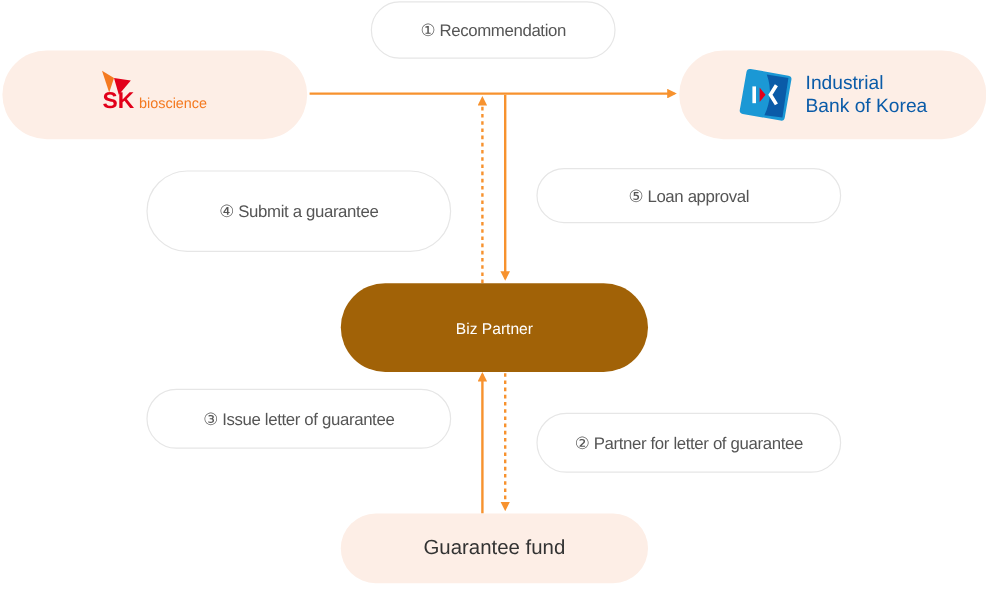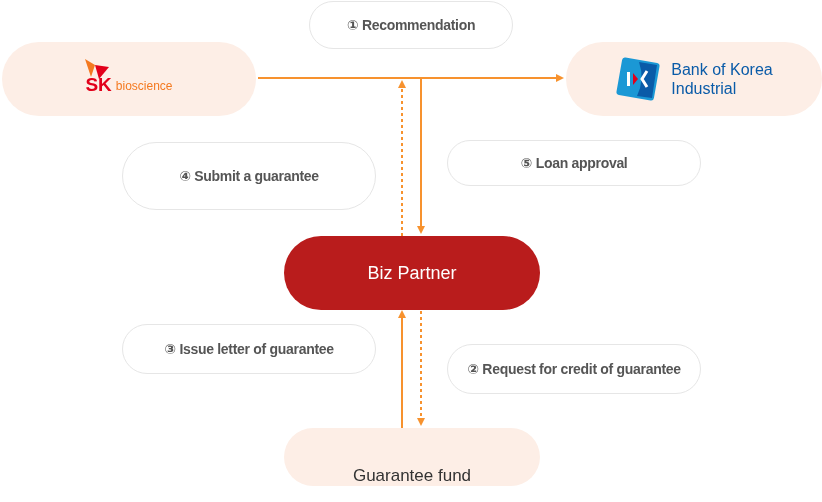--- a/index.html
+++ b/index.html
@@ -1,22 +1,22 @@
 <!DOCTYPE html>
 <html><head>
 <meta charset="utf-8">
 <style>
   html, body { margin: 0; padding: 0; background: #ffffff; }
   body { width: 822px; height: 502px; position: relative; overflow: hidden;
          font-family: "Liberation Sans", "DejaVu Sans", sans-serif; }
   .pill { position: absolute; box-sizing: border-box; border-radius: 40px;
           display: flex; align-items: center; justify-content: center; text-align: center; }
   .party { background: #fdeee6; }
-  .step { background: #ffffff; border: 1px solid #e6e6e6; color: #555555; font-size: 14px; line-height: 22px; letter-spacing: -0.3px; font-weight: bold; }
-  .center { background: #b91c1c; color: #ffffff; font-size: 18px; border-radius: 40px; }
+  .step { background: #ffffff; border: 1px solid #e6e6e6; color: #555555; font-size: 14px; line-height: 22px; letter-spacing: -0.3px; }
+  .center { background: #a16207; color: #ffffff; font-size: 13px; border-radius: 40px; }
   .fund { background: #fdeee6; color: #333333; font-size: 17px; }
   svg.arrows { position: absolute; left: 0; top: 0; }
   .sk-text { font-weight: bold; color: #e2001a; font-size: 19px; }
   .bio-text { color: #f47920; font-size: 12px; margin-left: 4px; }
   .ibk-text { color: #0a5ba8; font-size: 16px; line-height: 19px; text-align: left; margin-left: 10px; }
 </style>
 </head>
 <body>
 
 <svg class="arrows" width="822" height="502">
@@ -47,40 +47,40 @@
 
 <div class="pill party" style="left:566px;top:42px;width:256px;height:74px;">
   <svg width="46" height="46" viewBox="0 0 46 46">
     <rect x="4" y="4" width="38" height="38" rx="3" transform="rotate(10 23 23)" fill="#1b98d5"></rect>
     <path d="M24,6 L42,9 L37,42 L22,40 Q30,23 24,6 Z" fill="#0a5ba8"></path>
     <rect x="12" y="16" width="3" height="14" fill="#ffffff"></rect>
     <path d="M18,17 L23,23 L18,29 Z" fill="#e2001a"></path>
     <path d="M32,15 L27,23 L32,31" stroke="#ffffff" stroke-width="3" fill="none"></path>
   </svg>
   <div class="ibk-text">
+    <div>Industrial</div>
     <div>Bank of Korea</div>
-    <div>Industrial</div>
   </div>
 </div>
 
 <div class="pill step" style="left:122px;top:142px;width:254px;height:68px;flex-direction:row;">
   <span>④ Submit a guarantee</span>
 </div>
 
 <div class="pill step" style="left:447px;top:140px;width:254px;height:46px;">
   <span>⑤ Loan approval</span>
 </div>
 
 <div class="pill center" style="left:284px;top:236px;width:256px;height:74px;">
   <span>Biz Partner</span>
 </div>
 
 <div class="pill step" style="left:122px;top:324px;width:254px;height:50px;">
   <span>③ Issue letter of guarantee</span>
 </div>
 
 <div class="pill step" style="left:447px;top:344px;width:254px;height:50px;">
-  <span>② Request for credit of guarantee</span>
+  <span>② Partner for letter of guarantee</span>
 </div>
 
-<div class="pill fund" style="left:284px;top:428px;width:256px;height:58px;align-items:flex-end;">
+<div class="pill fund" style="left:284px;top:428px;width:256px;height:58px;">
   <span>Guarantee fund</span>
 </div>
 
 </body></html>

